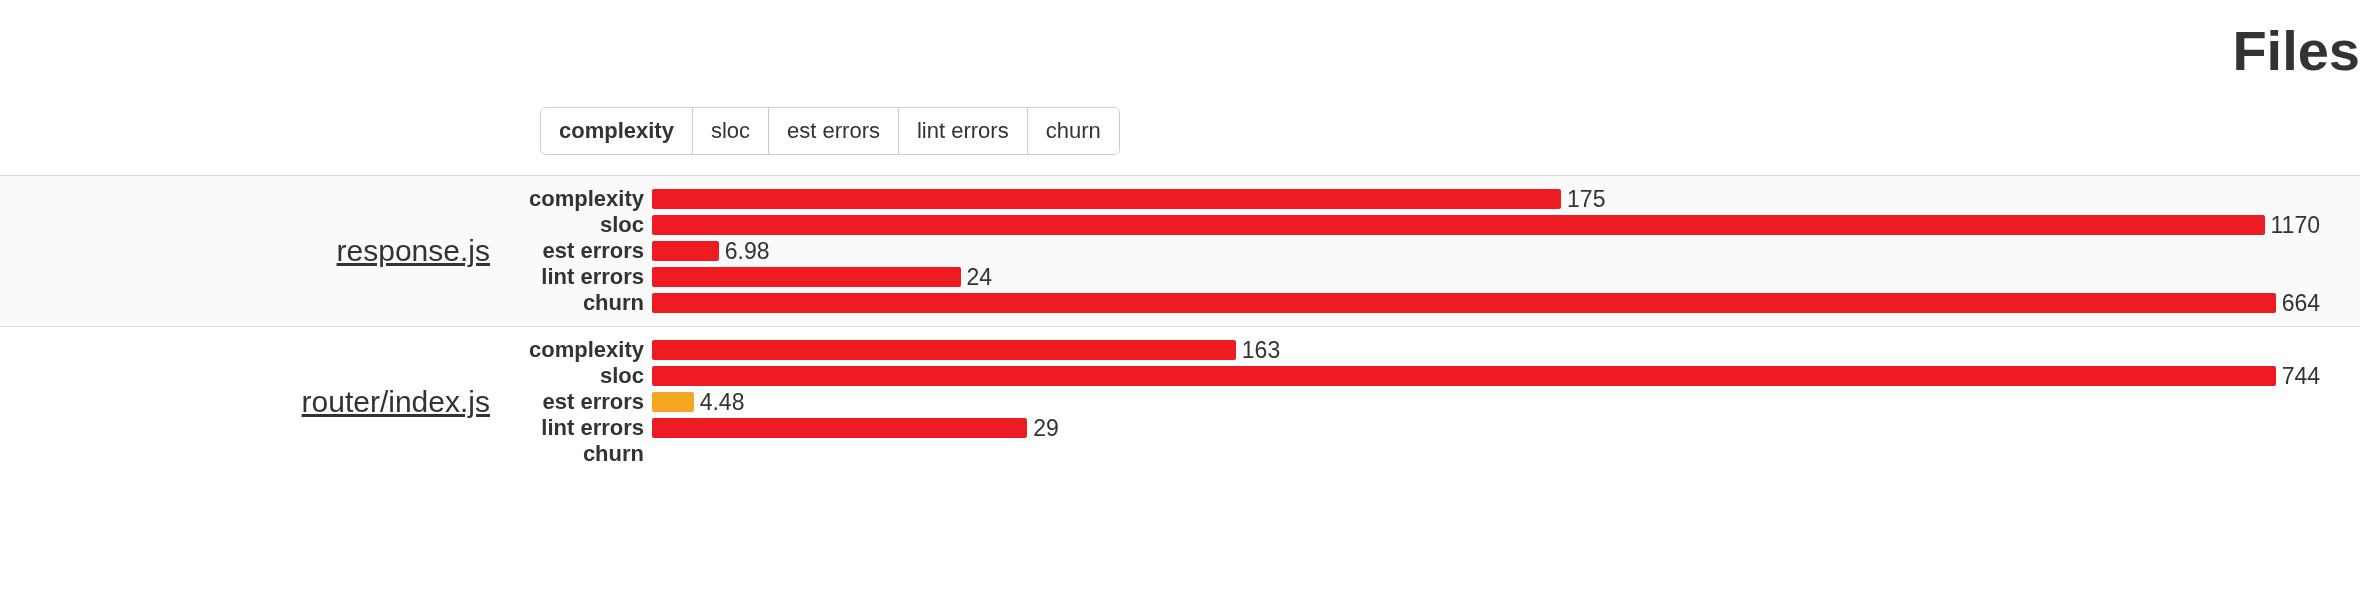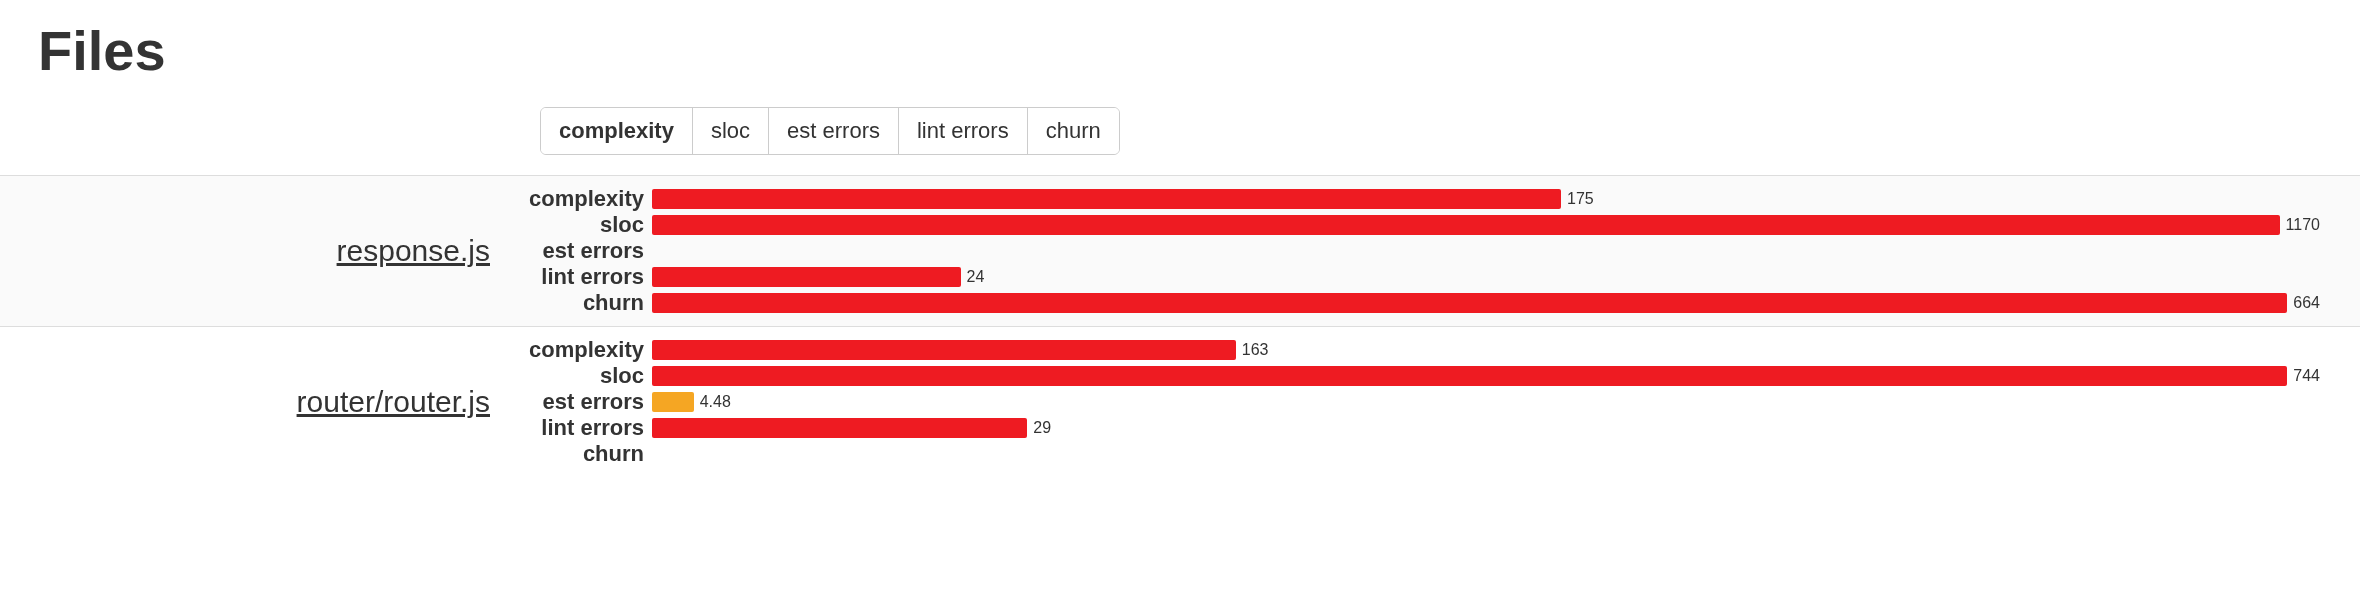--- a/index.html
+++ b/index.html
@@ -11,20 +11,21 @@
     background: #fff;
   }
   .page {
     width: 2360px;
   }
   .title {
     font-size: 56px;
     font-weight: 700;
     color: #333;
     margin: 18px 0 24px 38px;
+    text-align: right;
   }
   .tabs {
     display: flex;
     justify-content: flex-start;
     margin-left: 540px;
     margin-bottom: 20px;
   }
   .tabgroup {
     display: inline-flex;
     border: 1px solid #ccc;
@@ -88,21 +89,21 @@
     align-items: center;
     position: relative;
   }
   .bar {
     height: 20px;
     border-radius: 2px;
     background: #ee1b22;
   }
   .bar.warn { background: #f5a623; }
   .bar-value {
-    font-size: 16px;
+    font-size: 23px;
     color: #333;
     margin-left: 6px;
     line-height: 20px;
   }
 </style>
 </head>
 <body>
 
 <div class="page">
 
@@ -131,39 +132,43 @@
           </div>
           <div class="metric-row">
             <div class="metric-label">sloc</div>
             <div class="bar-track">
               <div class="bar" style="width: 100%;"></div>
               <div class="bar-value">1170</div>
             </div>
           </div>
           <div class="metric-row">
             <div class="metric-label">est errors</div>
+            <div class="bar-track">
+              <div class="bar" style="width: 4%;"></div>
+              <div class="bar-value">6.98</div>
+            </div>
           </div>
           <div class="metric-row">
             <div class="metric-label">lint errors</div>
             <div class="bar-track">
               <div class="bar" style="width: 18.5%;"></div>
               <div class="bar-value">24</div>
             </div>
           </div>
           <div class="metric-row">
             <div class="metric-label">churn</div>
             <div class="bar-track">
               <div class="bar" style="width: 100%;"></div>
               <div class="bar-value">664</div>
             </div>
           </div>
         </div>
       </div>
       <div class="file-block">
-        <div class="file-name-col"><a class="file-name">router/router.js</a></div>
+        <div class="file-name-col"><a class="file-name">router/index.js</a></div>
         <div class="metrics-col">
           <div class="metric-row">
             <div class="metric-label">complexity</div>
             <div class="bar-track">
               <div class="bar" style="width: 35%;"></div>
               <div class="bar-value">163</div>
             </div>
           </div>
           <div class="metric-row">
             <div class="metric-label">sloc</div>

